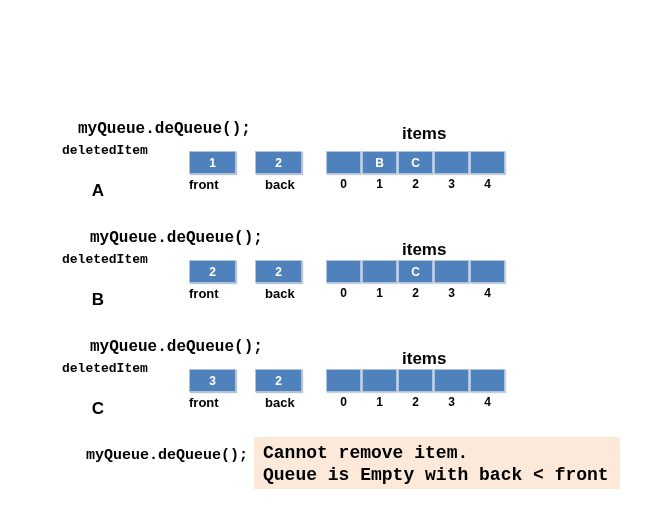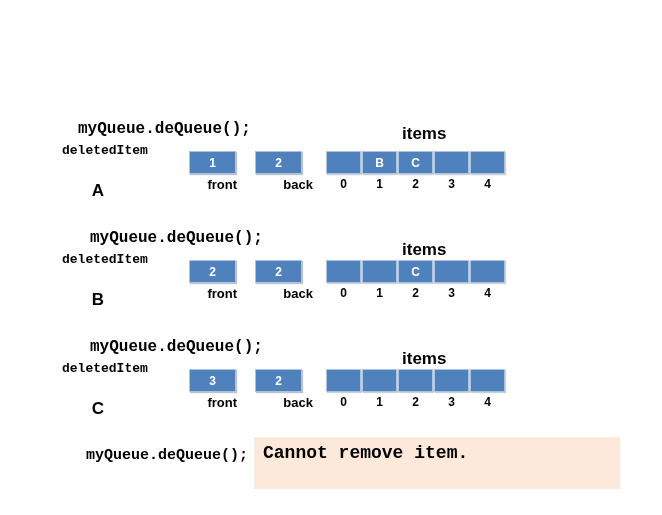--- a/index.html
+++ b/index.html
@@ -31,21 +31,21 @@
   .vbox{
     position:absolute;top:31px;width:47px;height:23px;box-sizing:border-box;
     background:#4F81BD;border:1px solid #aec3de;
     box-shadow:1px 1px 1px rgba(100,120,150,.45);
     display:flex;align-items:center;justify-content:center;
     color:#fff;font-size:12px;font-weight:bold;
   }
   .front-box{left:189px}
   .back-box{left:255px}
   .blabel{
-    position:absolute;top:57px;width:48px;text-align:right;
+    position:absolute;top:57px;width:48px;text-align:left;
     font-size:13px;font-weight:bold;
   }
   .front-label{left:189px}
   .back-label{left:265px}
   .cells{position:absolute;left:326px;top:31px;display:flex;gap:1px;}
   .cell{
     width:35px;height:23px;box-sizing:border-box;
     background:#4F81BD;border:1px solid #aec3de;
     box-shadow:1px 1px 1px rgba(100,120,150,.35);
     display:flex;align-items:center;justify-content:center;
@@ -144,15 +144,16 @@
       <div class="idx">2</div>
       <div class="idx">3</div>
       <div class="idx">4</div>
     </div>
   </section>
 
   <section class="footer">
     <div class="code">myQueue.deQueue();</div>
     <div class="note">
       <div class="note-line">Cannot remove item.</div>
+      <div class="note-line">Queue is Empty with back &lt; front</div>
     </div>
   </section>
 </div>
 
 </body></html>

